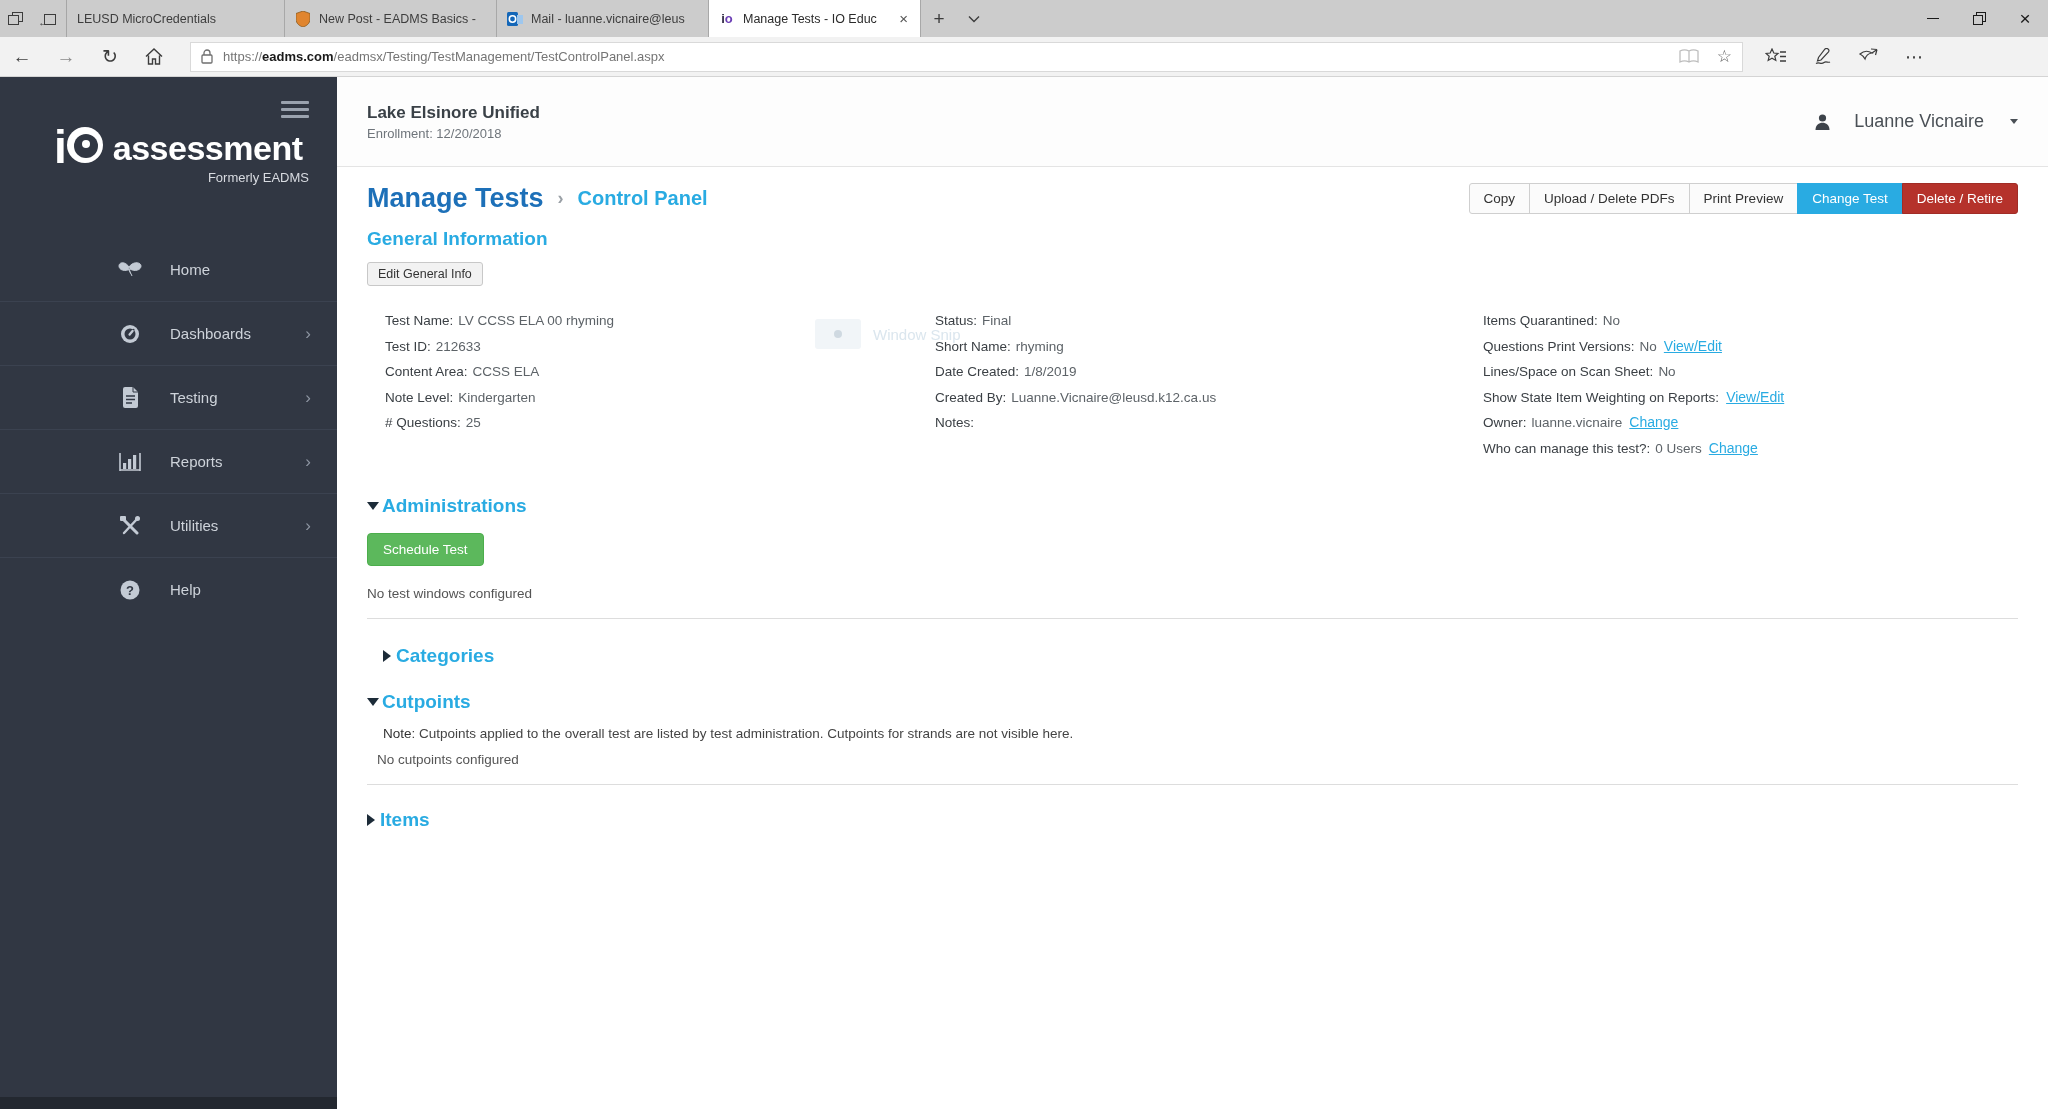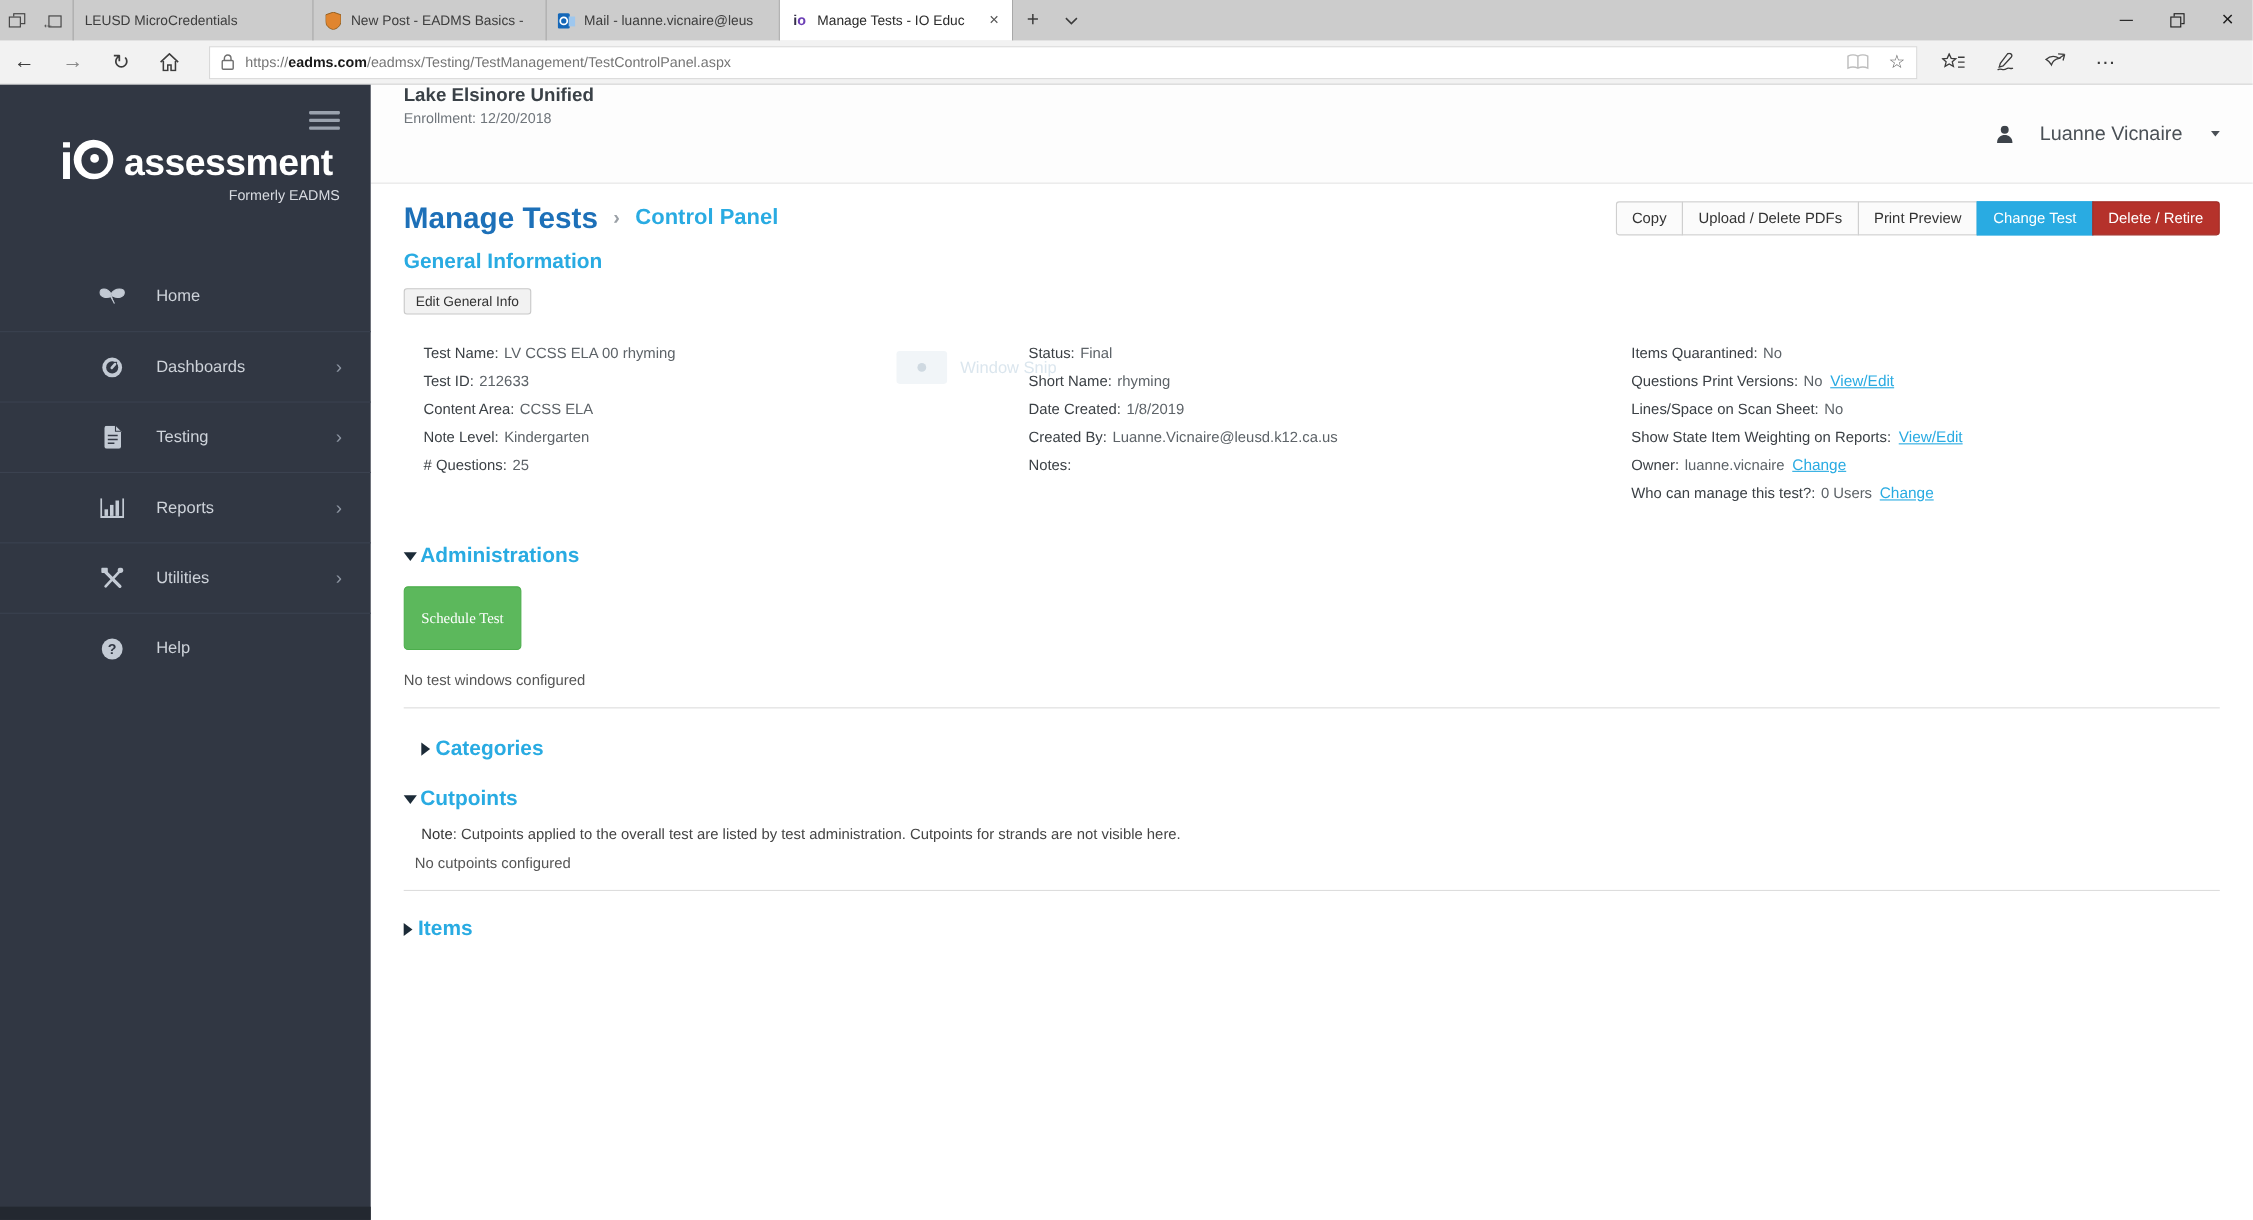--- a/index.html
+++ b/index.html
@@ -49,29 +49,29 @@
   .hamburger i { display:block; height:3px; background:#9aa2ae; margin-bottom:4px; border-radius:1px; }
   .logo { padding:50px 26px 0 54px; color:#fff; }
   .logo-row { display:flex; align-items:flex-end; }
   .logo-io { font-size:46px; font-weight:800; letter-spacing:-2px; line-height:0.9; }
   .logo-io .eye { display:inline-block; width:36px; height:36px; background:#fff; border-radius:50%; position:relative; margin-left:2px; vertical-align:baseline; }
   .logo-io .eye::after { content:""; position:absolute; inset:7px 5px 5px 7px; background:#313743; border-radius:50%; }
   .logo-io .eye::before { content:""; position:absolute; left:15px; top:13px; width:8px; height:8px; background:#fff; border-radius:50%; z-index:2; }
   .logo-word { font-size:34px; font-weight:700; margin-left:10px; letter-spacing:-0.5px; }
   .logo-sub { text-align:right; font-size:13px; color:#d8dbe1; margin-top:2px; padding-right:2px; }
   .nav { margin-top:52px; }
-  .nav-item { display:flex; align-items:center; height:64px; padding:0 26px 0 90px; color:#ced3da; font-size:15px; border-top:1px solid #3b4250; }
+  .nav-item { display:flex; align-items:center; height:64px; padding:0 26px 0 118px; color:#ced3da; font-size:15px; border-top:1px solid #3b4250; }
   .nav-item:first-child { border-top:none; }
   .nav-item .nico { width:24px; margin-right:28px; display:flex; justify-content:center; }
   .nav-item .lbl { flex:1; }
   .nav-item .chev { color:#8d95a2; font-size:17px; }
   .side-bottom { position:absolute; bottom:0; left:0; right:0; height:12px; background:#232830; }
 
   .main { flex:1; background:#fff; display:flex; flex-direction:column; }
-  .site-header { height:90px; border-bottom:1px solid #e4e4e4; display:flex; justify-content:space-between; padding:0 30px; background:#fdfdfd; }
+  .site-header { height:90px; border-bottom:1px solid #e4e4e4; display:flex; align-items:center; justify-content:space-between; padding:0 30px; background:#fdfdfd; }
   .district .name { font-size:17px; font-weight:700; color:#3a4147; }
   .district .sub { font-size:13px; color:#6f757b; margin-top:3px; }
   .usermenu { display:flex; align-items:center; gap:24px; color:#4a5056; font-size:18px; }
   .caret-down { width:0; height:0; border-left:4px solid transparent; border-right:4px solid transparent; border-top:5px solid #4a5056; margin-left:2px; }
 
   .content { flex:1; padding:16px 30px 0 30px; position:relative; }
   .page-head { display:flex; align-items:center; }
   .pg-title { font-size:27px; font-weight:700; color:#1d70b8; }
   .crumb-sep { font-size:18px; color:#9aa0a6; margin:0 14px; font-weight:700; }
   .pg-sub { font-size:20px; font-weight:700; color:#29abe2; }
@@ -98,21 +98,21 @@
   .info-row .lbl { font-weight:400; color:#3b4045; }
   .info-row .val { color:#5d6368; margin-left:5px; }
   .info-row a { color:#29abe2; text-decoration:underline; margin-left:7px; font-size:14px; }
 
   .ghost { position:absolute; left:478px; top:152px; display:flex; align-items:center; gap:12px; z-index:0; pointer-events:none; }
   .ghost .pill { width:46px; height:30px; background:#f1f5f8; border-radius:3px; display:flex; align-items:center; justify-content:center; }
   .ghost .pill i { width:8px; height:8px; border-radius:50%; background:#cfd9e1; }
   .ghost .gtxt { font-size:15px; color:#dbe6ee; }
 
   .admin-head { margin-top:34px; }
-  .green-btn { display:inline-block; margin-top:16px; background:#5cb85c; border:1px solid #4cae4c; color:#fff; font-size:13.5px; padding:20px 15px; border-radius:4px;font-family:Liberation Serif, serif; }
+  .green-btn { display:inline-block; margin-top:16px; background:#5cb85c; border:1px solid #4cae4c; color:#fff; font-size:13.5px; padding:8px 15px; border-radius:4px; }
   .empty-text { margin-top:20px; font-size:13.5px; color:#555; }
   .divider { border:none; border-top:1px solid #ddd; margin-top:17px; }
   .cat-head { margin-top:26px;padding-left:16px; }
   .cut-head { margin-top:24px; }
   .note-line { margin-top:13px; padding-left:16px; font-size:13.5px; color:#444; }
   .note-line .nb { font-weight:400; color:#333; }
   .cut-empty { margin-top:11px; padding-left:10px; font-size:13.5px; color:#555; }
   .items-head { margin-top:24px; }
 
   svg { display:block; }

